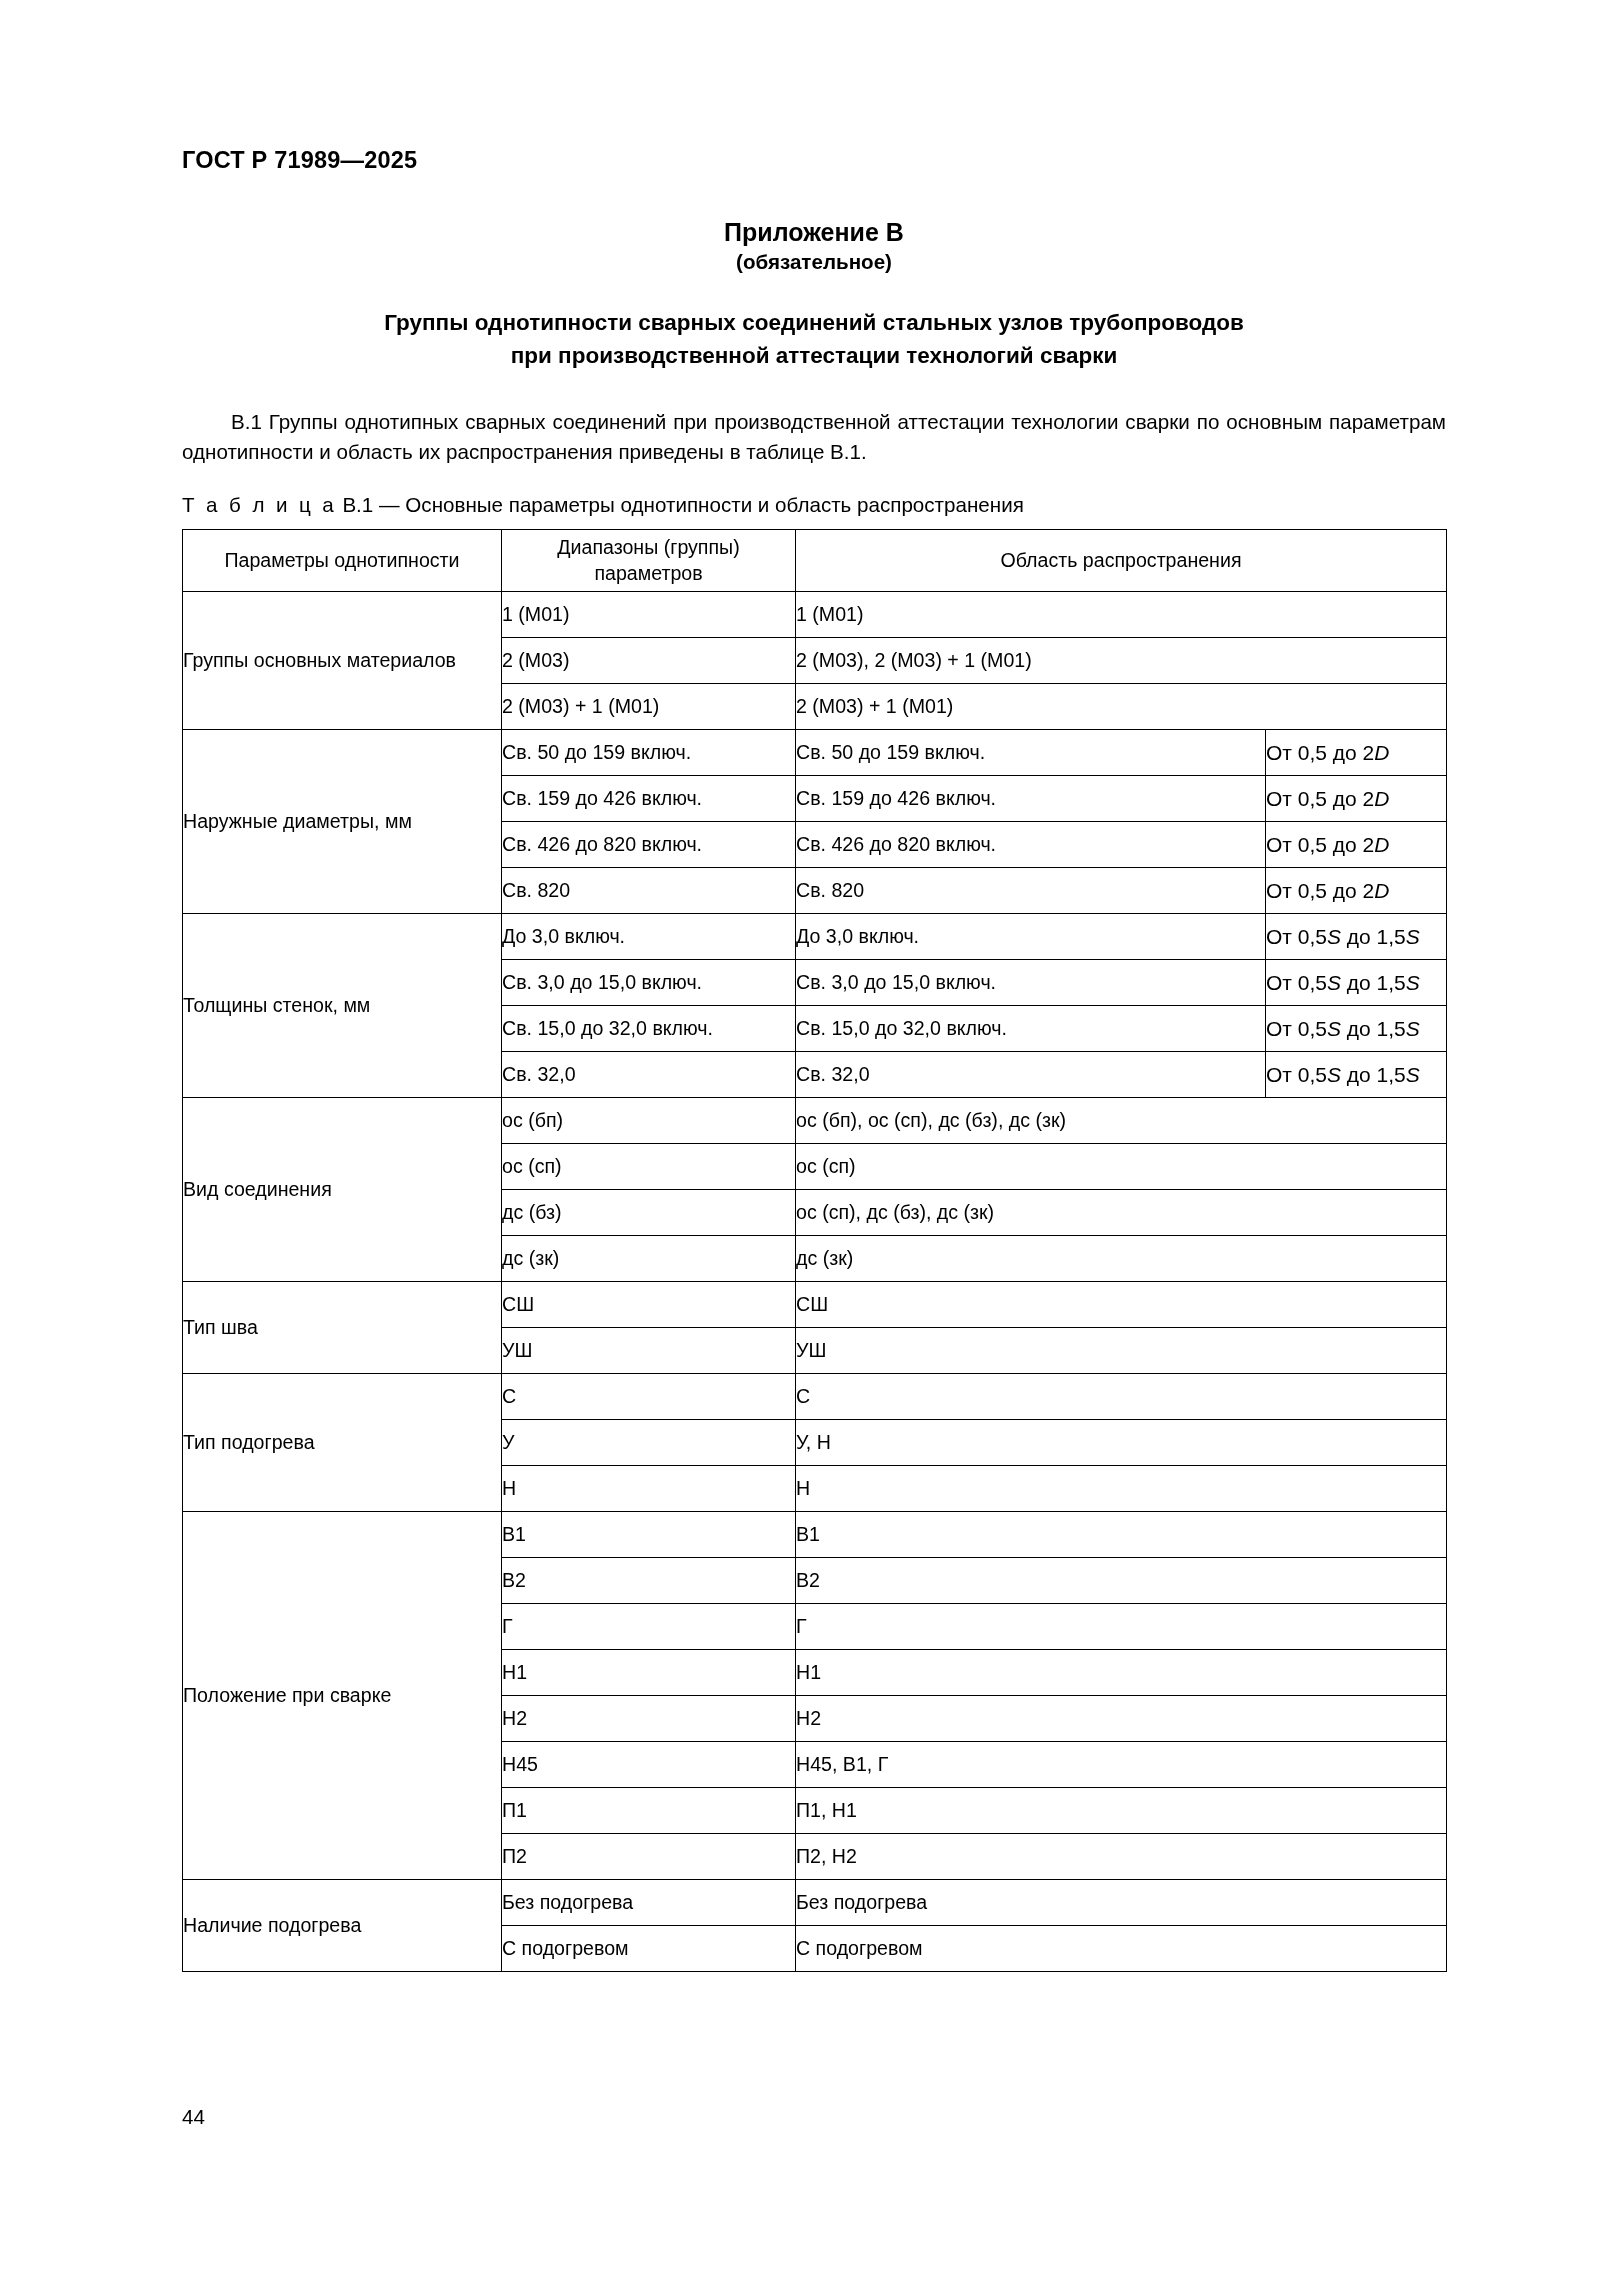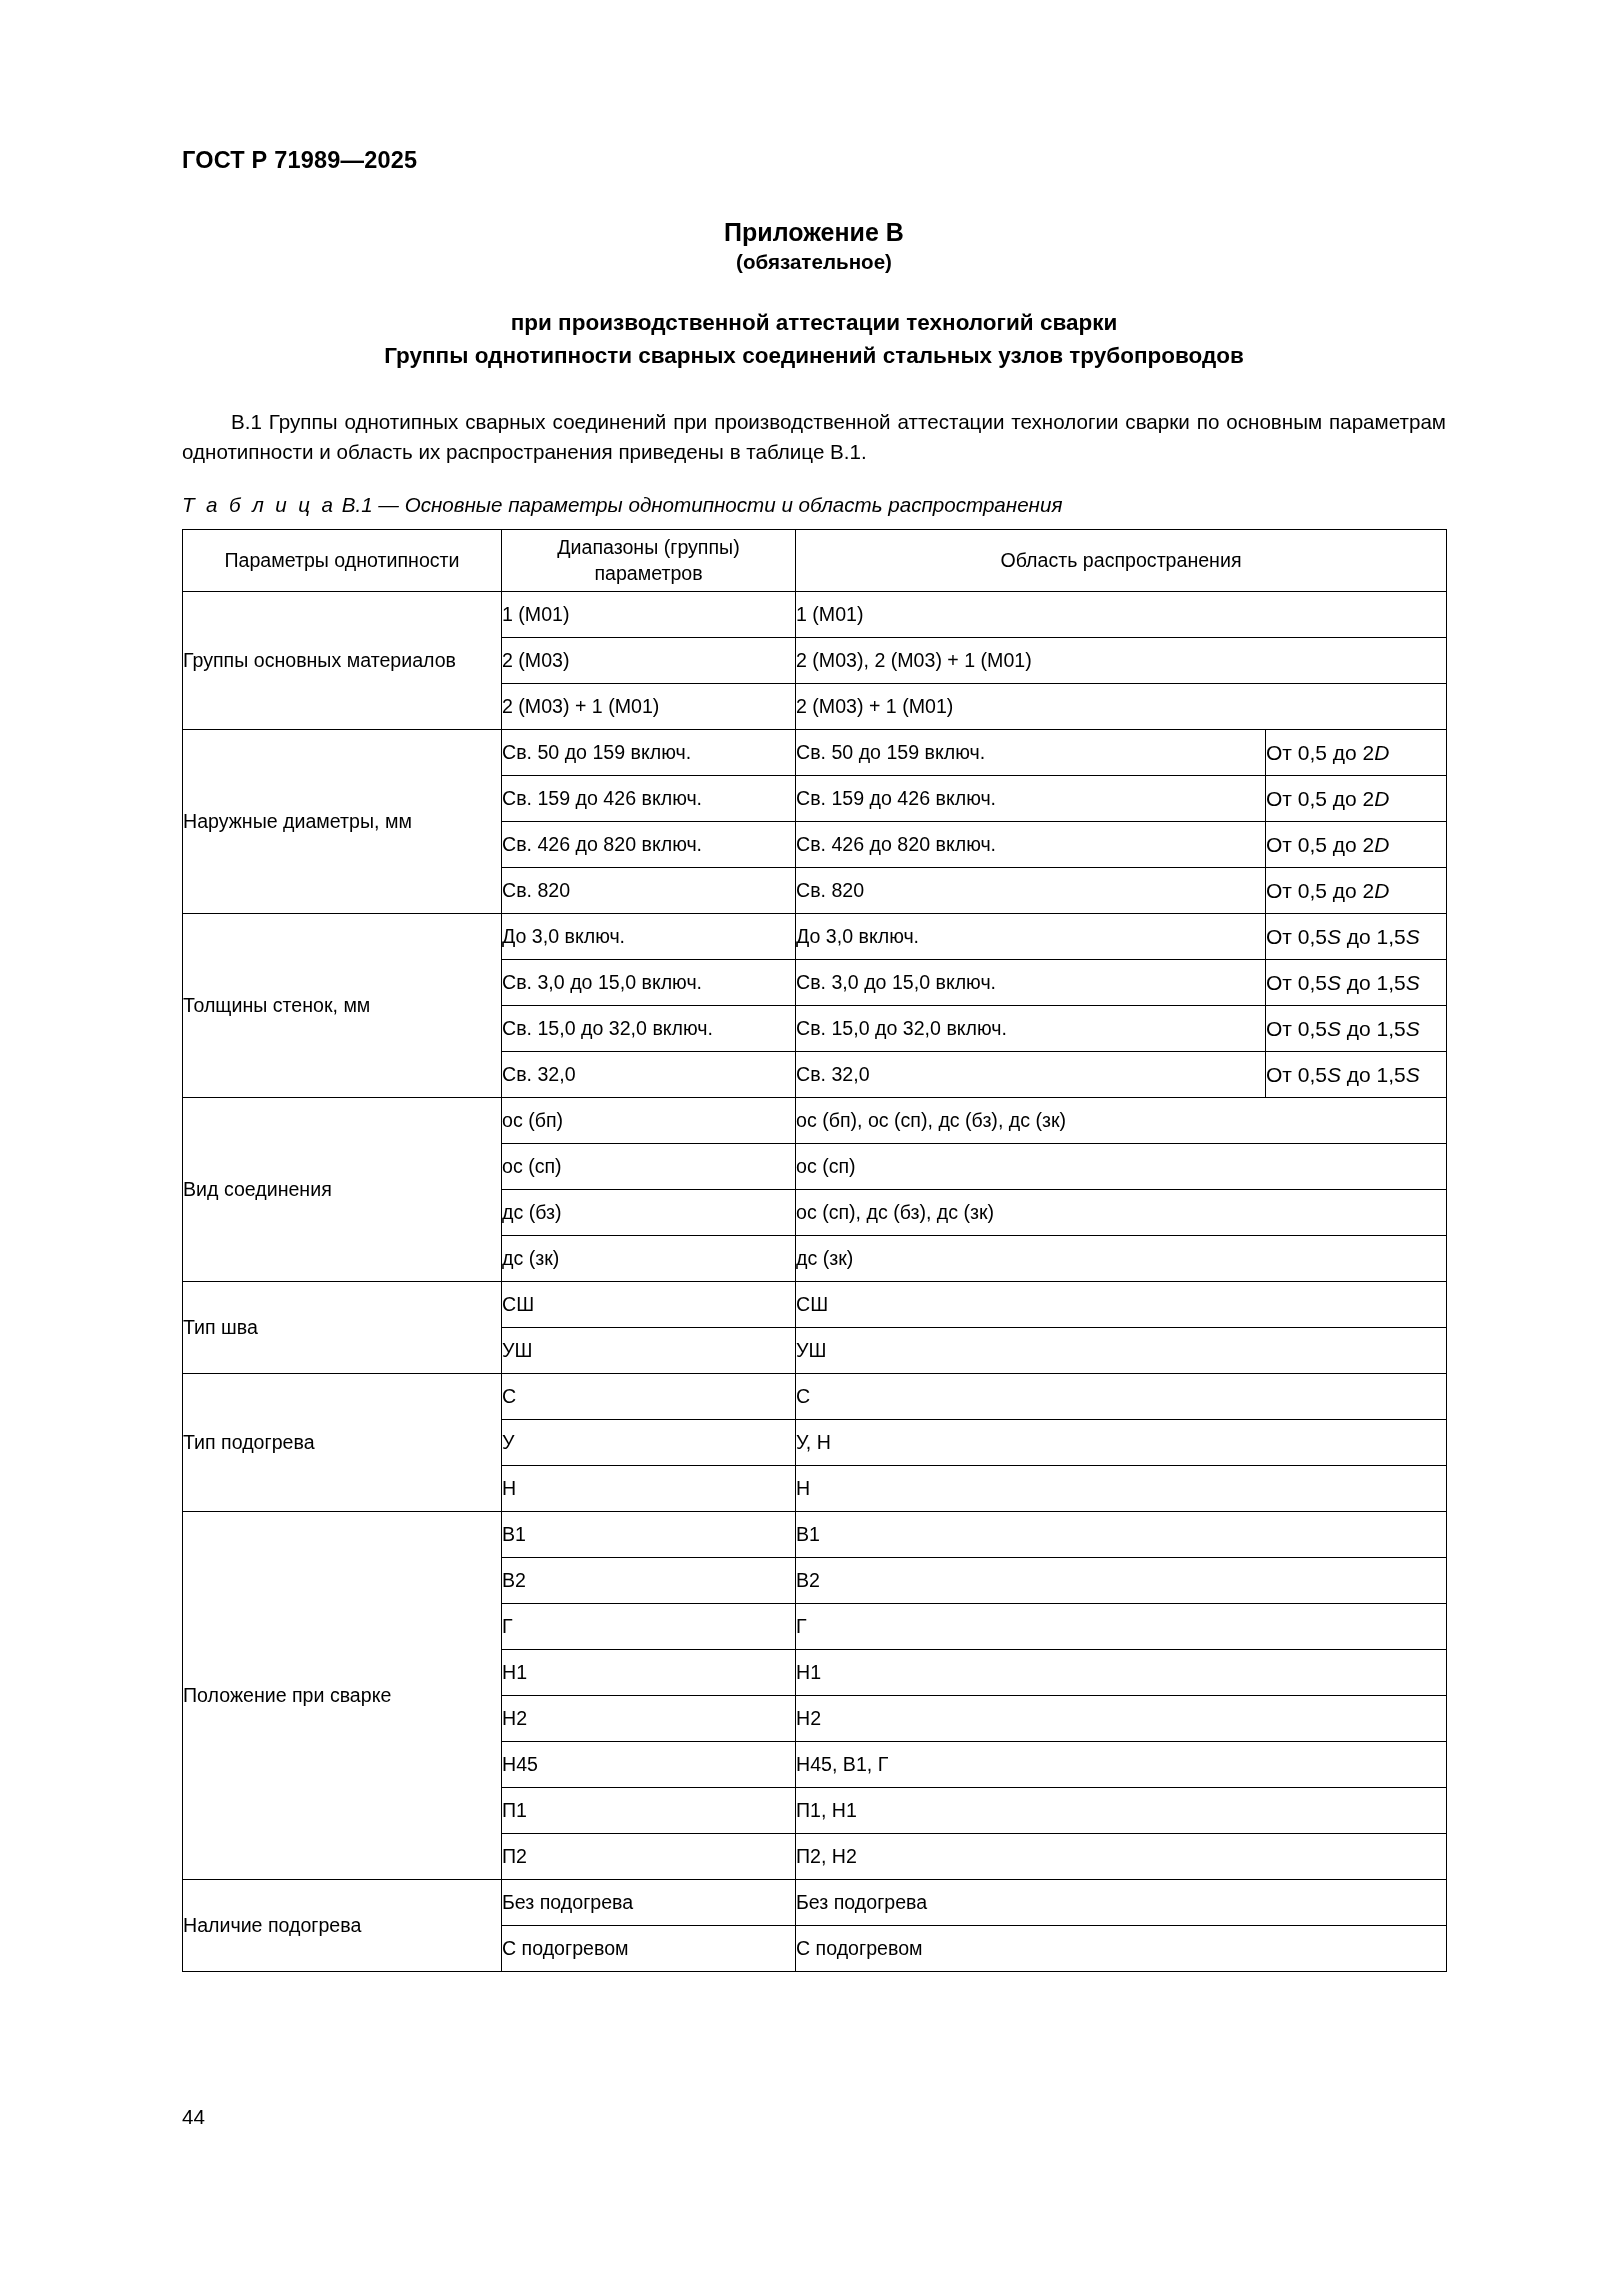--- a/index.html
+++ b/index.html
@@ -66,21 +66,20 @@
     text-align: justify;
   }
   .intro .indent { display: inline-block; width: 49px; }
   .table-caption {
     position: absolute;
     top: 490px;
     left: 182px;
     width: 1264px;
     font-size: 20.6px;
     line-height: 29px;
-    font-style: italic;
   }
   .table-caption .sp { letter-spacing: 2.9px; }
   table.main {
     position: absolute;
     top: 529px;
     left: 182px;
     width: 1264px;
     border-collapse: collapse;
     table-layout: fixed;
     font-size: 19.6px;
@@ -130,22 +129,22 @@
 <div class="page">
 
   <div class="header">ГОСТ Р 71989—2025</div>
 
   <div class="appendix-block">
     <div class="appendix-title">Приложение В</div>
     <div class="appendix-sub">(обязательное)</div>
   </div>
 
   <div class="section-title">
+    <div>Группы однотипности сварных соединений стальных узлов трубопроводов</div>
     <div>при производственной аттестации технологий сварки</div>
-    <div>Группы однотипности сварных соединений стальных узлов трубопроводов</div>
   </div>
 
   <div class="intro"><span class="indent"></span><span>В.1  Группы однотипных сварных соединений при производственной аттестации технологии сварки по основным параметрам однотипности и область их распространения приведены в таблице В.1.</span></div>
 
   <div class="table-caption">
     <span class="sp">Т а б л и ц а</span>
     <span>В.1 — Основные параметры однотипности и область распространения</span>
   </div>
 
   <table class="main">

